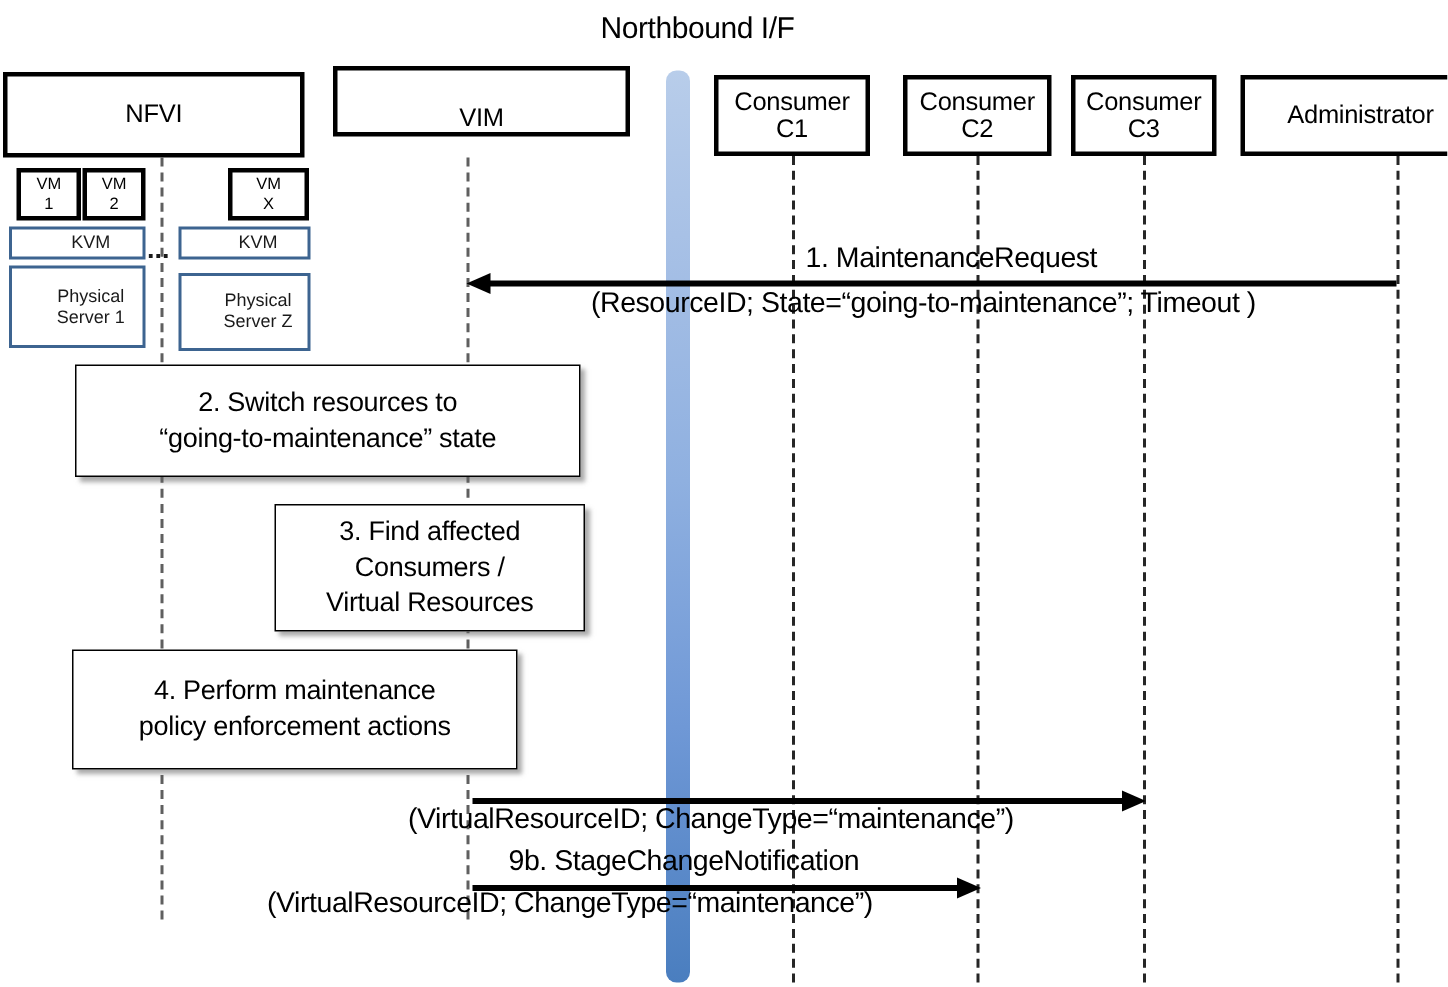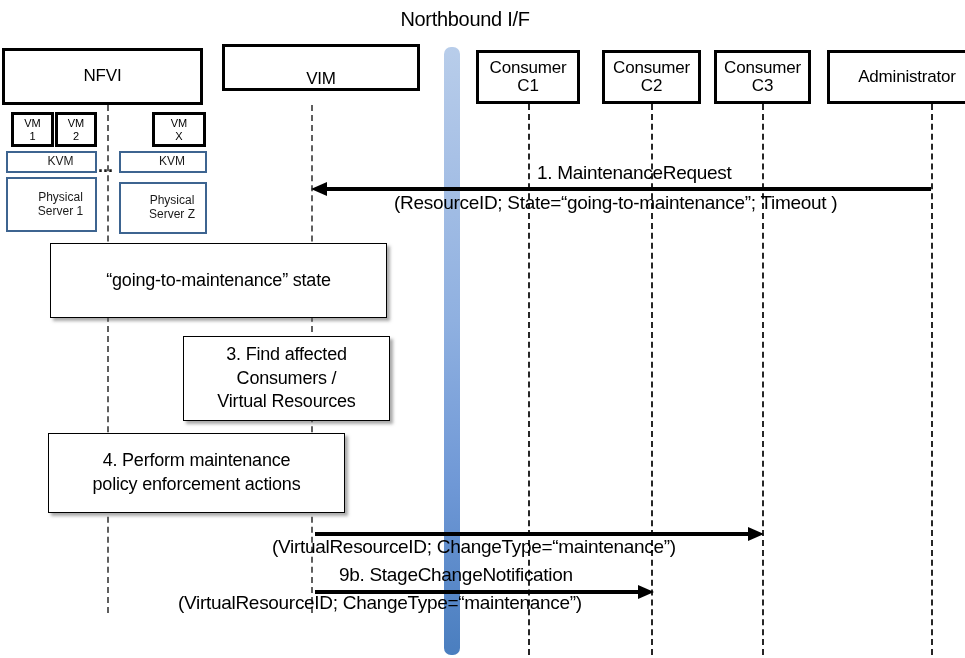--- a/index.html
+++ b/index.html
@@ -240,20 +240,21 @@
       <div>Server Z</div>
     </div>
   </div>
 
   <div class="msg-line" style="left:325px; top:187px; width:606px;"></div>
   <div class="arrow-head left" style="left:311px; top:182px;"></div>
   <div class="msg-label" style="left:537px; top:162px;">1.   MaintenanceRequest</div>
   <div class="msg-label" style="left:394px; top:192px;">(ResourceID; State=“going-to-maintenance”; Timeout )</div>
 
   <div class="action-box" style="left:50px; top:243px; width:337px; height:75px;">
+    <span>2. Switch resources to</span>
     <span>“going-to-maintenance” state</span>
   </div>
 
   <div class="action-box" style="left:183px; top:336px; width:207px; height:85px;">
     <span>3. Find affected</span>
     <span>Consumers /</span>
     <span>Virtual Resources</span>
   </div>
 
   <div class="action-box" style="left:48px; top:433px; width:297px; height:80px;">

